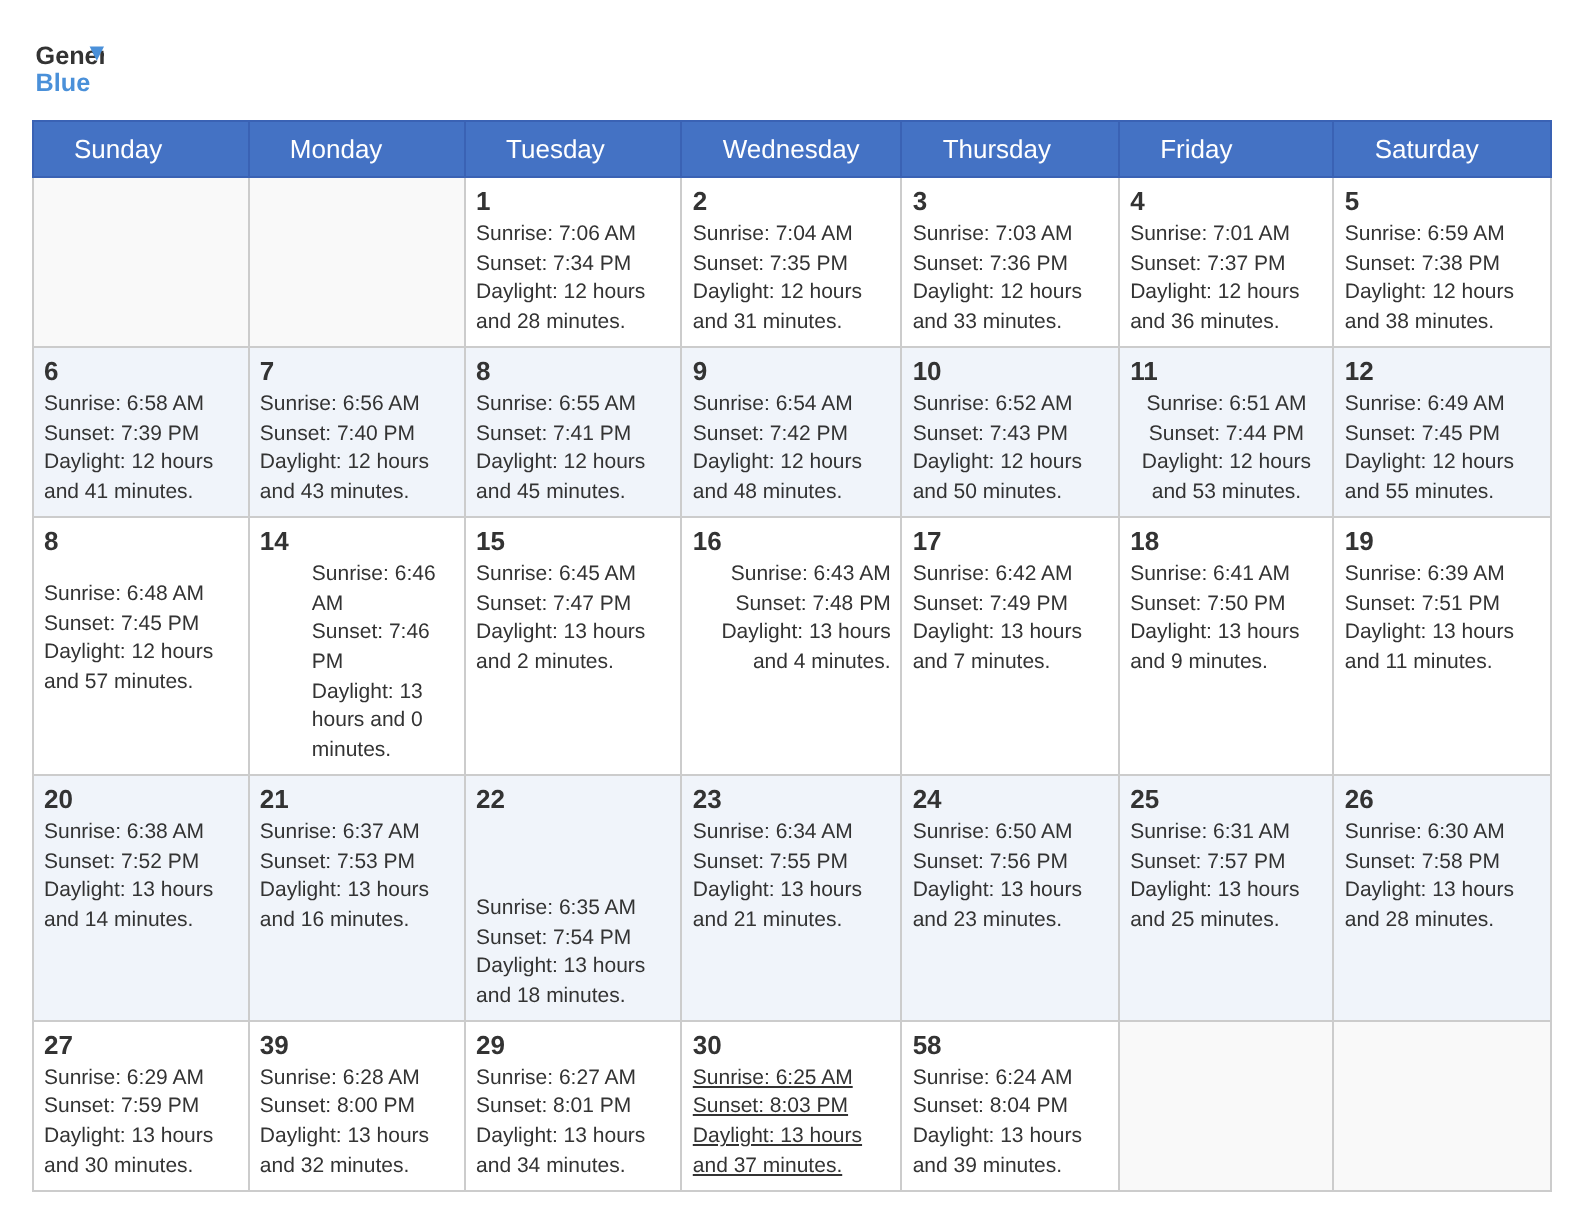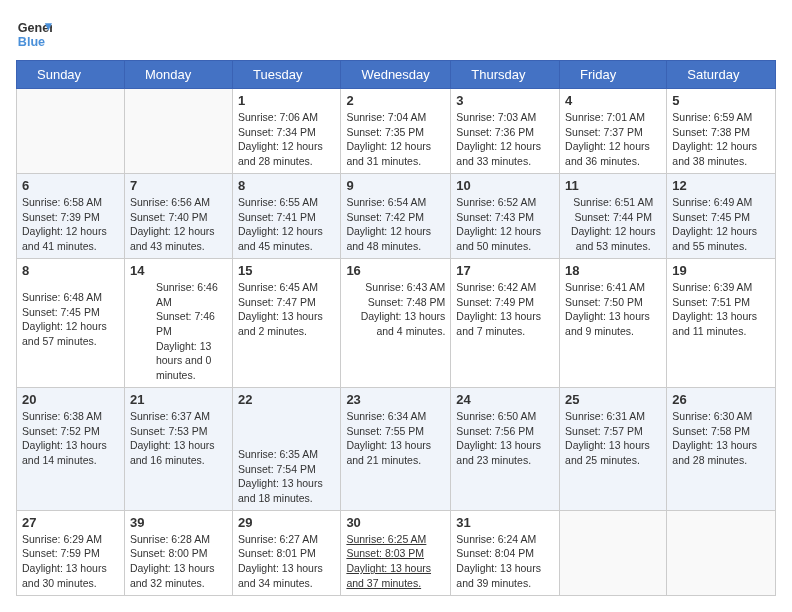--- a/index.html
+++ b/index.html
@@ -294,21 +294,21 @@
 Sunset: 8:01 PM
 Daylight: 13 hours and 34 minutes.</div>
         </td>
         <td>
           <span class="day-number">30</span>
           <div class="day-info" style="white-space: pre-line; text-decoration: underline;">Sunrise: 6:25 AM
 Sunset: 8:03 PM
 Daylight: 13 hours and 37 minutes.</div>
         </td>
         <td>
-          <span class="day-number">31</span>
+          <span class="day-number">58</span>
           <div class="day-info" style="white-space: pre-line;">Sunrise: 6:24 AM
 Sunset: 8:04 PM
 Daylight: 13 hours and 39 minutes.</div>
         </td>
         <td class="empty"></td>
         <td class="empty"></td>
       </tr>
     </tbody>
 </table>
 

